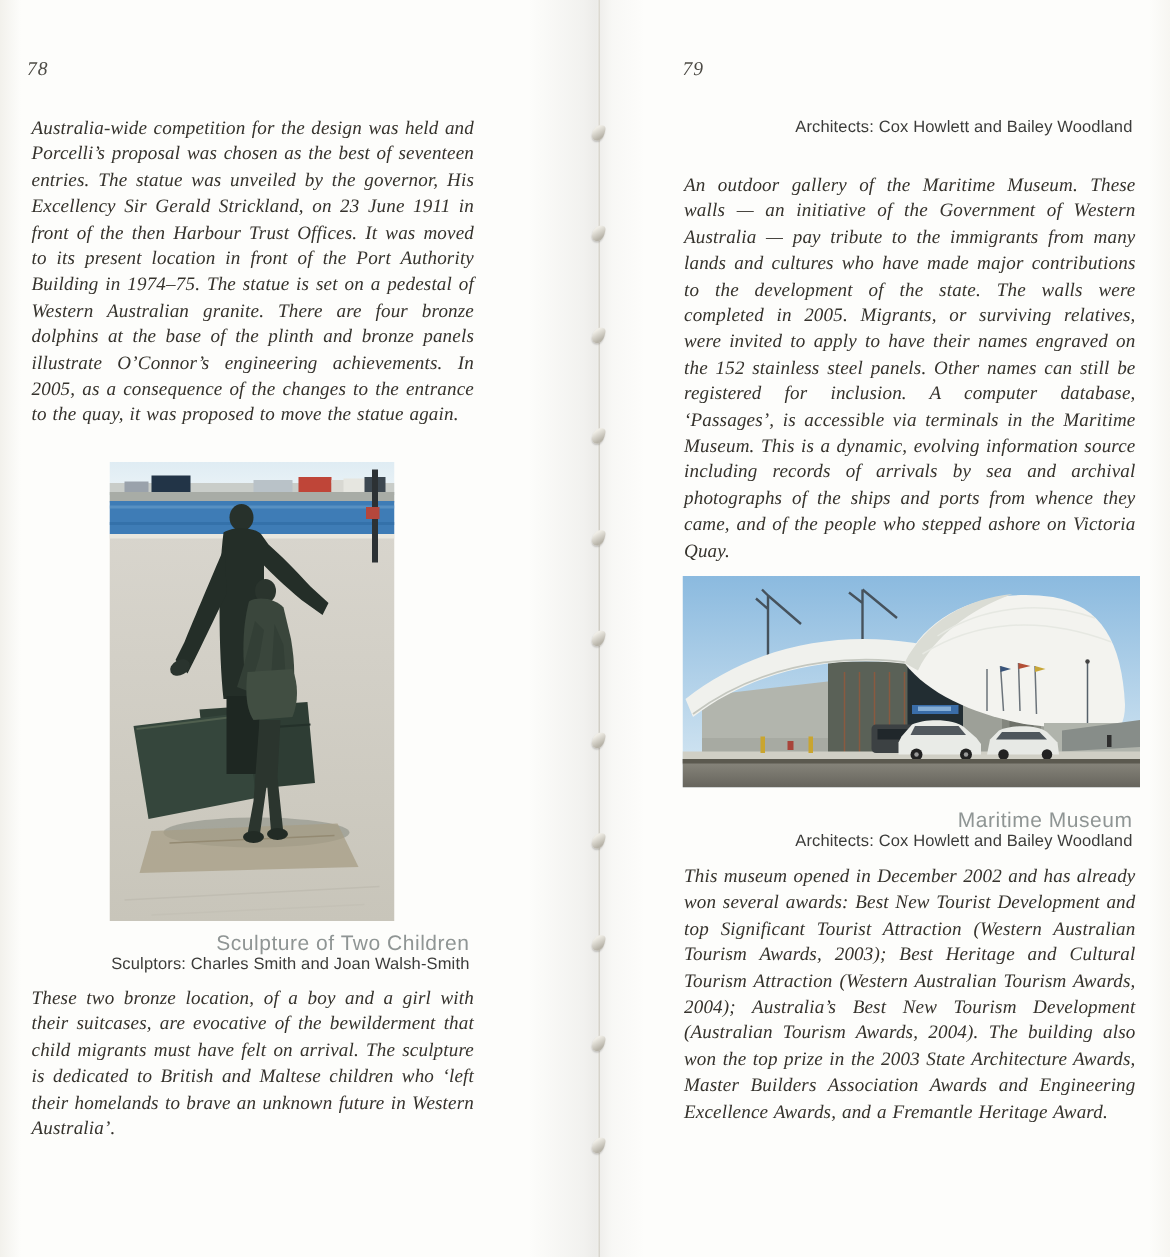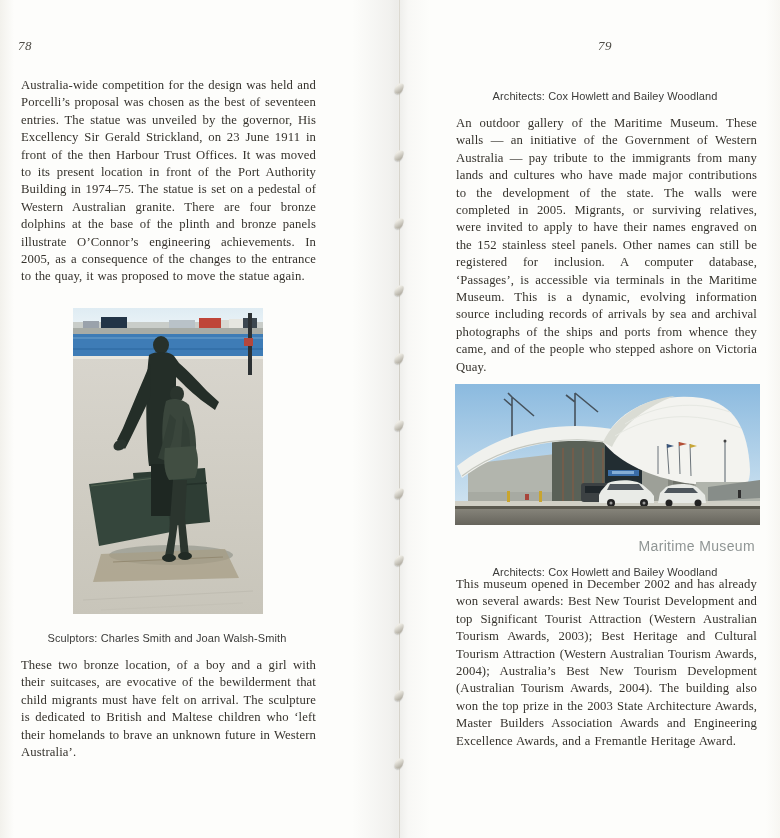--- a/index.html
+++ b/index.html
@@ -12,24 +12,24 @@
   .gutter-shadow{position:absolute;left:352px;top:0;width:78px;height:838px;
     background:linear-gradient(90deg,rgba(90,86,76,0) 0%,rgba(90,86,76,.07) 48%,rgba(90,86,76,.10) 58%,rgba(90,86,76,.03) 72%,rgba(90,86,76,0) 100%);}
   .gutter-line{position:absolute;left:399px;top:0;width:1px;height:838px;
     background:linear-gradient(#dad7ce,#ccc9c0 50%,#d6d3ca);opacity:.9;}
   .notch{position:absolute;left:395px;width:8px;height:11px;
     background:linear-gradient(135deg,#efede6 25%,#b7b3a8 75%);
     border-radius:70% 30% 60% 40%;box-shadow:0 1px 1px rgba(60,56,48,.22);
     transform:rotate(14deg);}
   .page-num{position:absolute;font-style:italic;font-size:13px;color:#4d4b45;letter-spacing:.6px;}
   .body-text{position:absolute;font-size:12.7px;line-height:17.4px;color:#35322c;
-    text-align:justify;letter-spacing:.12px;word-spacing:.6px;}
+    text-align:justify;letter-spacing:.12px;word-spacing:.6px;font-style:italic;}
   .cap{position:absolute;text-align:right;font-family:"Liberation Sans","DejaVu Sans",sans-serif;}
   .cap-title{font-size:14px;color:#8f9594;letter-spacing:.35px;}
-  .cap-credit{font-size:11px;color:#3b3b39;margin-top:12px;letter-spacing:.1px;text-align:center;}
+  .cap-credit{font-size:11px;color:#3b3b39;margin-top:1px;letter-spacing:.1px;}
   figure{position:absolute;margin:0;}
   figure svg{display:block;}
 </style>
 </head>
 <body>
 
 <div class="spread">
 
   <section>
     <div class="page-num" style="left:18px;top:38px;">78</div>
@@ -94,28 +94,29 @@
         <path d="M97,106 L90,134 L85,150 L93,153 L100,130 L103,112 Z" fill="#333f36"></path>
         <path d="M110,108 L108,140 L112,152 L118,150 L116,122 Z" fill="#333f36"></path>
         <path d="M92,140 C90,156 92,166 96,172 L122,170 C126,160 126,148 122,138 Z" fill="#414e42"></path>
         <path d="M100,172 L96,226 L92,248 L100,250 L105,214 L108,250 L116,248 L112,210 L114,172 Z" fill="#2b352e"></path>
         <ellipse cx="96" cy="250" rx="7" ry="4" fill="#222b25"></ellipse>
         <ellipse cx="112" cy="248" rx="7" ry="4" fill="#222b25"></ellipse>
       </svg>
     </figure>
 
     <div class="cap" style="left:21px;top:620px;width:292px;">
+      <div class="cap-title">Sculpture of Two Children</div>
       <div class="cap-credit">Sculptors: Charles Smith and Joan Walsh-Smith</div>
     </div>
 
     <p class="body-text" style="left:21px;top:657px;width:295px;margin:0;">These two bronze location, of a boy and a girl with their suitcases, are evocative of the bewilderment that child migrants must have felt on arrival. The sculpture is dedicated to British and Maltese children who ‘left their homelands to brave an unknown future in Western Australia’.</p>
   </section>
 
   <section>
-    <div class="page-num" style="left:455px;top:38px;width:300px;text-align:center;">79</div>
+    <div class="page-num" style="left:455px;top:38px;width:300px;text-align:left;">79</div>
 
     <div class="cap" style="left:455px;top:78px;width:300px;">
       <div class="cap-credit">Architects: Cox Howlett and Bailey Woodland</div>
     </div>
 
     <p class="body-text" style="left:456px;top:115px;width:301px;margin:0;">An outdoor gallery of the Maritime Museum. These walls — an initiative of the Government of Western Australia — pay tribute to the immigrants from many lands and cultures who have made major contributions to the development of the state. The walls were completed in 2005. Migrants, or surviving relatives, were invited to apply to have their names engraved on the 152 stainless steel panels. Other names can still be registered for inclusion. A computer database, ‘Passages’, is accessible via terminals in the Maritime Museum. This is a dynamic, evolving information source including records of arrivals by sea and archival photographs of the ships and ports from whence they came, and of the people who stepped ashore on Victoria Quay.</p>
 
     <figure style="left:455px;top:384px;width:305px;height:141px;">
       <svg width="305" height="141" viewBox="0 0 305 141">
         <defs>

